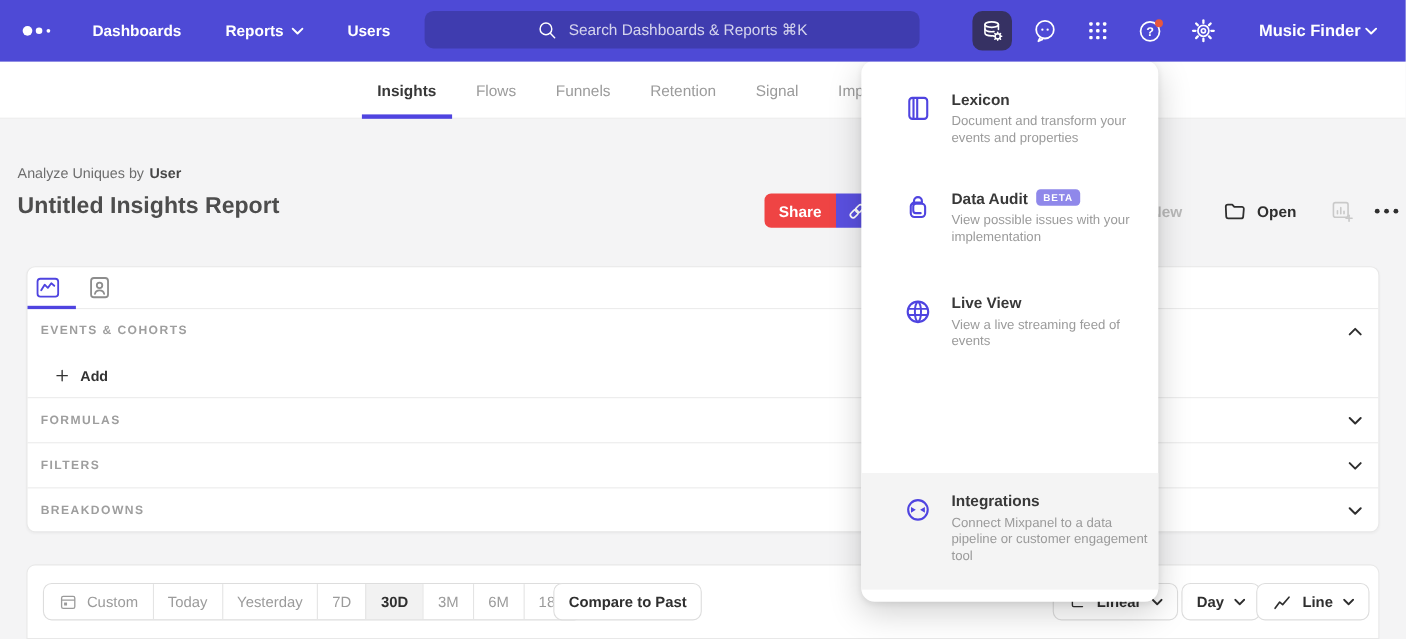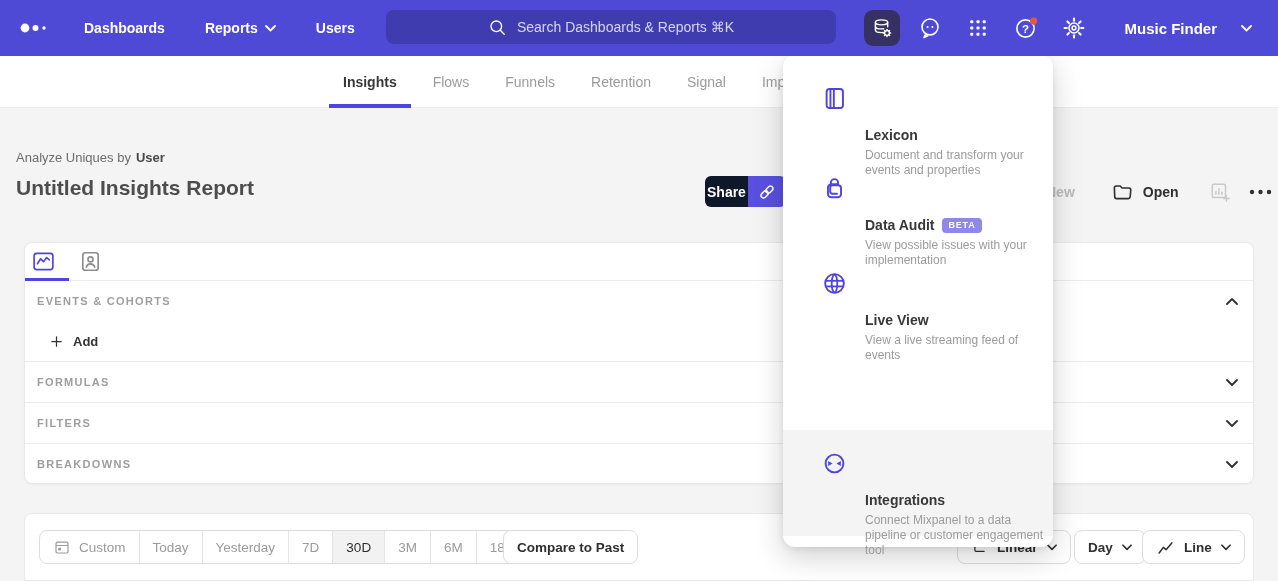--- a/index.html
+++ b/index.html
@@ -15,35 +15,35 @@
 
   
   .navbar { position:absolute; top:0; left:0; width:1278px; height:56px; background:#4e4ad6; z-index:60; display:flex; align-items:center; }
   .logo { margin-left:20px; margin-right:34px; display:flex; align-items:center; cursor:pointer; }
   .nav-link { color:#fff; font-size:14px; font-weight:600; margin-right:40px; display:flex; align-items:center; gap:7px; cursor:pointer; white-space:nowrap; }
   .search { position:absolute; left:386px; top:10px; width:450px; height:34px; background:rgba(0,0,0,0.18); border-radius:8px; display:flex; align-items:center; justify-content:center; gap:10px; cursor:text; }
   .search span { color:rgba(255,255,255,0.78); font-size:14px; }
   .nav-right { position:absolute; right:0; top:0; height:56px; display:flex; align-items:center; }
   .icon-btn { width:36px; height:36px; border-radius:9px; display:flex; align-items:center; justify-content:center; cursor:pointer; margin-left:12px; }
   .icon-btn.active { background:#363163; }
-  .project { color:#fff; font-size:15px; font-weight:700; display:flex; align-items:center; gap:24px; margin:0 26px 0 32px; cursor:pointer; }
+  .project { color:#fff; font-size:15px; font-weight:700; display:flex; align-items:center; gap:4px; margin:0 26px 0 32px; cursor:pointer; }
 
   
   .tabstrip { position:absolute; top:56px; left:0; width:1278px; height:52px; background:#fff; border-bottom:1px solid #ececec;padding-left:36px; }
   .tabs { position:absolute; left:343px; top:0; height:52px; display:flex; gap:36px; align-items:stretch; }
   .tab { position:relative; font-size:14px; color:#9b9b9b; line-height:52px; cursor:pointer; white-space:nowrap; }
   .tab.active { color:#383838; font-weight:700; }
   .tab.active .tab-underline { position:absolute; left:-14px; right:-14px; bottom:0; height:4px; background:#4f44e0; }
 
   
   .breadcrumb { position:absolute; left:16px; top:150px; font-size:13px; color:#6d6d6d; }
   .breadcrumb b { color:#474747; font-weight:700; margin-left:5px; cursor:pointer; }
   .report-title { position:absolute; left:16px; top:176px; font-size:21px; font-weight:700; color:#4d4d4d; }
   .share-group { position:absolute; left:695px; top:176px; height:31px; display:flex; }
-  .share-btn { background:#0f172a; color:#fff; font-size:14px; font-weight:600; border:none; border-radius:6px 0 0 6px; padding:0 2px; cursor:pointer;margin-left:10px; }
+  .share-btn { background:#ef4444; color:#fff; font-size:14px; font-weight:600; border:none; border-radius:6px 0 0 6px; padding:0 13px; cursor:pointer; }
   .link-btn { background:#5a50e0; border:none; border-radius:0 6px 6px 0; width:38px; display:flex; align-items:center; justify-content:center; cursor:pointer; }
   .hdr-actions { position:absolute; top:180px; left:1046px; display:flex; align-items:center; }
   .new-label { color:#b9b9b9; font-size:14px; font-weight:600; cursor:pointer; }
   .open-btn { display:flex; align-items:center; gap:9px; margin-left:36px; font-size:14px; font-weight:700; color:#2f2f2f; cursor:pointer; }
   .dash-add { margin-left:30px; cursor:pointer; }
   .kebab { margin-left:16px; cursor:pointer; padding:6px 2px; }
 
   
   .qcard { position:absolute; left:24px; top:242px; width:1230px; height:242px; background:#fff; border:1px solid #e8e8e8; border-radius:8px; box-shadow:0 1px 2px rgba(0,0,0,0.03); }
   .icon-tabs { position:relative; height:38px; border-bottom:1px solid #ececec; display:flex; align-items:center; padding-left:6px; gap:22px; }
@@ -54,30 +54,30 @@
   .qlabel { font-size:11px; font-weight:700; letter-spacing:1.3px; color:#9e9e9e; }
   .qchevron { margin-left:auto; cursor:pointer; }
   .add-row { height:40px; display:flex; align-items:center; padding-left:24px; gap:9px; cursor:pointer; }
   .add-row span { font-size:13px; font-weight:700; color:#333; }
 
   
   .fcard { position:absolute; left:24px; top:513px; width:1230px; height:68px; background:#fff; border:1px solid #e8e8e8; border-radius:8px 8px 0 0; }
   .date-group { position:absolute; left:14px; top:16px; height:34px; display:flex; border:1px solid #ddd; border-radius:8px; overflow:hidden; background:#fff; }
   .seg { display:flex; align-items:center; gap:8px; padding:0 13px; font-size:13.5px; color:#9b9b9b; border-left:1px solid #e4e4e4; cursor:pointer; white-space:nowrap; }
   .seg:first-child { border-left:none; }
-  .seg.active { background:#f2f2f2; color:#2f2f2f; font-weight:400; }
+  .seg.active { background:#f2f2f2; color:#2f2f2f; font-weight:700; }
   .f-btn { position:absolute; top:16px; height:34px; border:1px solid #ddd; border-radius:8px; background:#fff; display:flex; align-items:center; gap:9px; padding:0 13px; font-size:13.5px; font-weight:700; color:#2f2f2f; cursor:pointer; white-space:nowrap; }
 
   
   .panel { position:absolute; left:783px; top:55px; width:270px; height:492px; background:#fff; border-radius:12px; box-shadow:0 10px 30px rgba(0,0,0,0.18), 0 2px 6px rgba(0,0,0,0.08); z-index:50; }
   .panel-hover { position:absolute; left:0; top:375px; width:100%; height:106px; background:#f4f4f4; }
   .pitem { position:absolute; left:0; width:100%; cursor:pointer; }
   .pitem .picon { position:absolute; left:38px; top:3px; }
   .pitem .ptext { margin-left:82px; width:180px; }
-  .ptitle { font-size:14px; font-weight:700; color:#383838; display:flex; align-items:center; gap:8px;margin-top:45px; }
+  .ptitle { font-size:14px; font-weight:700; color:#383838; display:flex; align-items:flex-start; gap:8px; }
   .pdesc { margin-top:5px; font-size:12px; line-height:15px; color:#9b9b9b; }
   .beta { background:#8f88ea; color:#fff; font-size:9px; font-weight:700; letter-spacing:0.8px; padding:2.5px 6px; border-radius:4px; }
 </style>
 </head>
 <body>
 
 <div class="navbar">
   <div class="logo">
     <svg width="30" height="12" viewBox="0 0 30 12">
       <circle cx="5" cy="6" r="4.4" fill="#fff"></circle>

